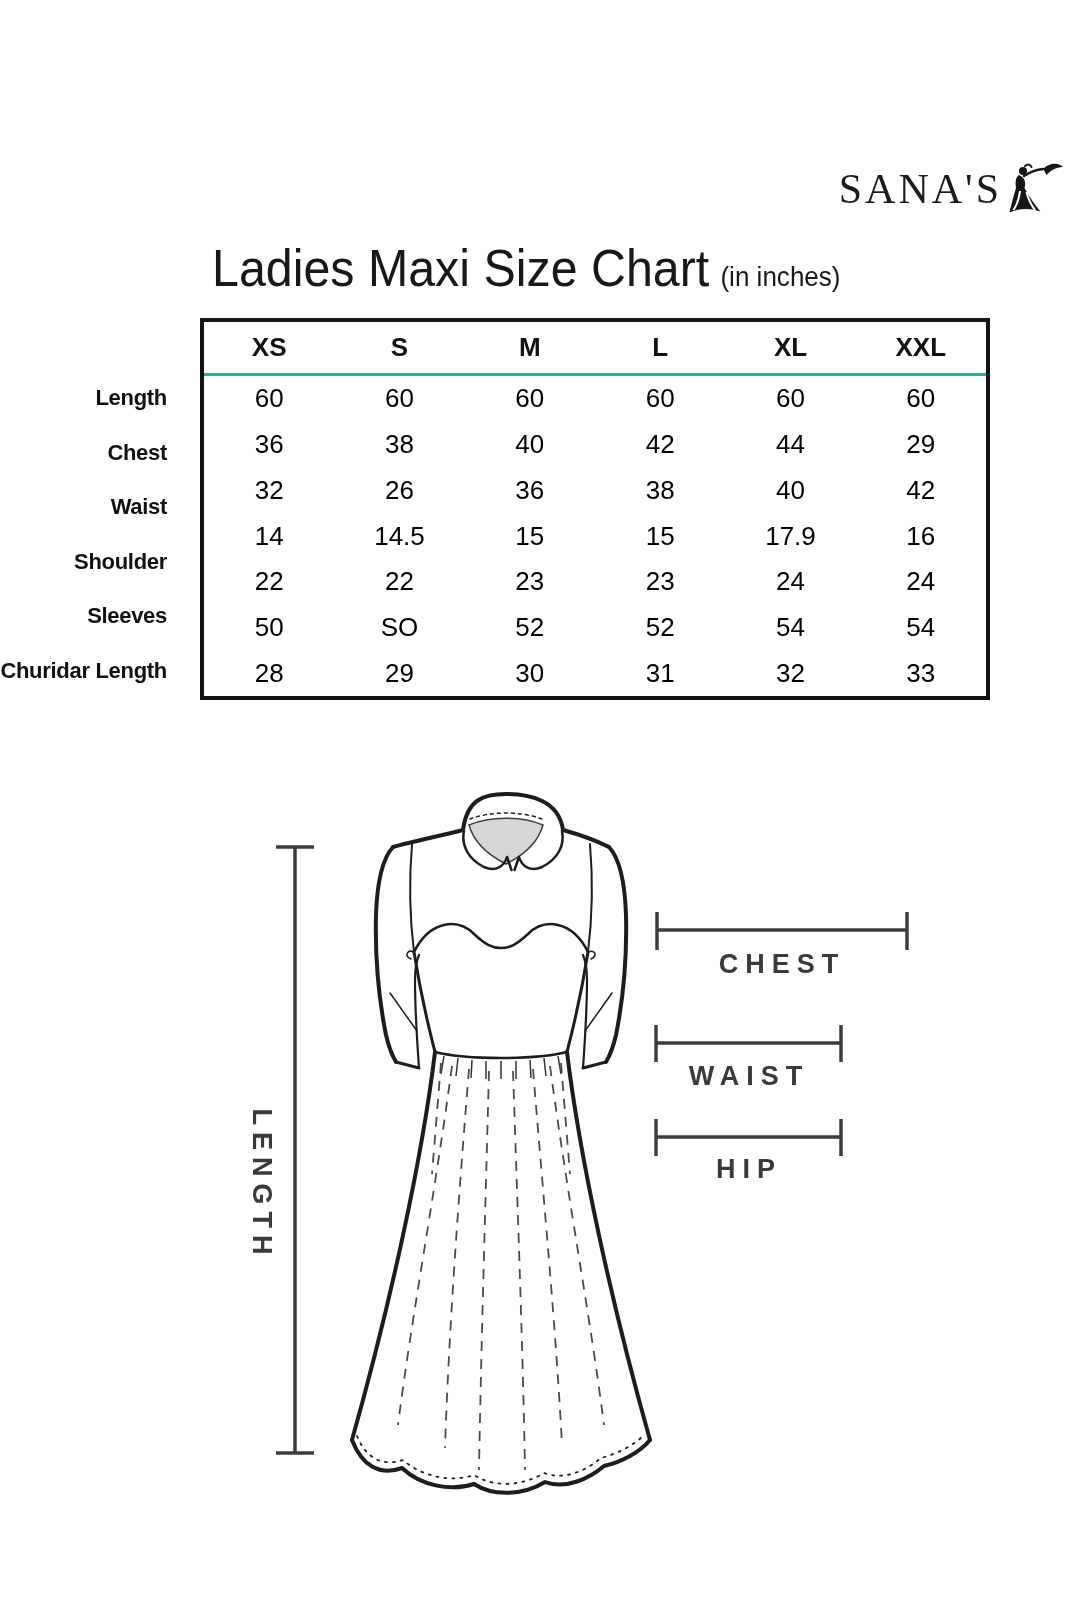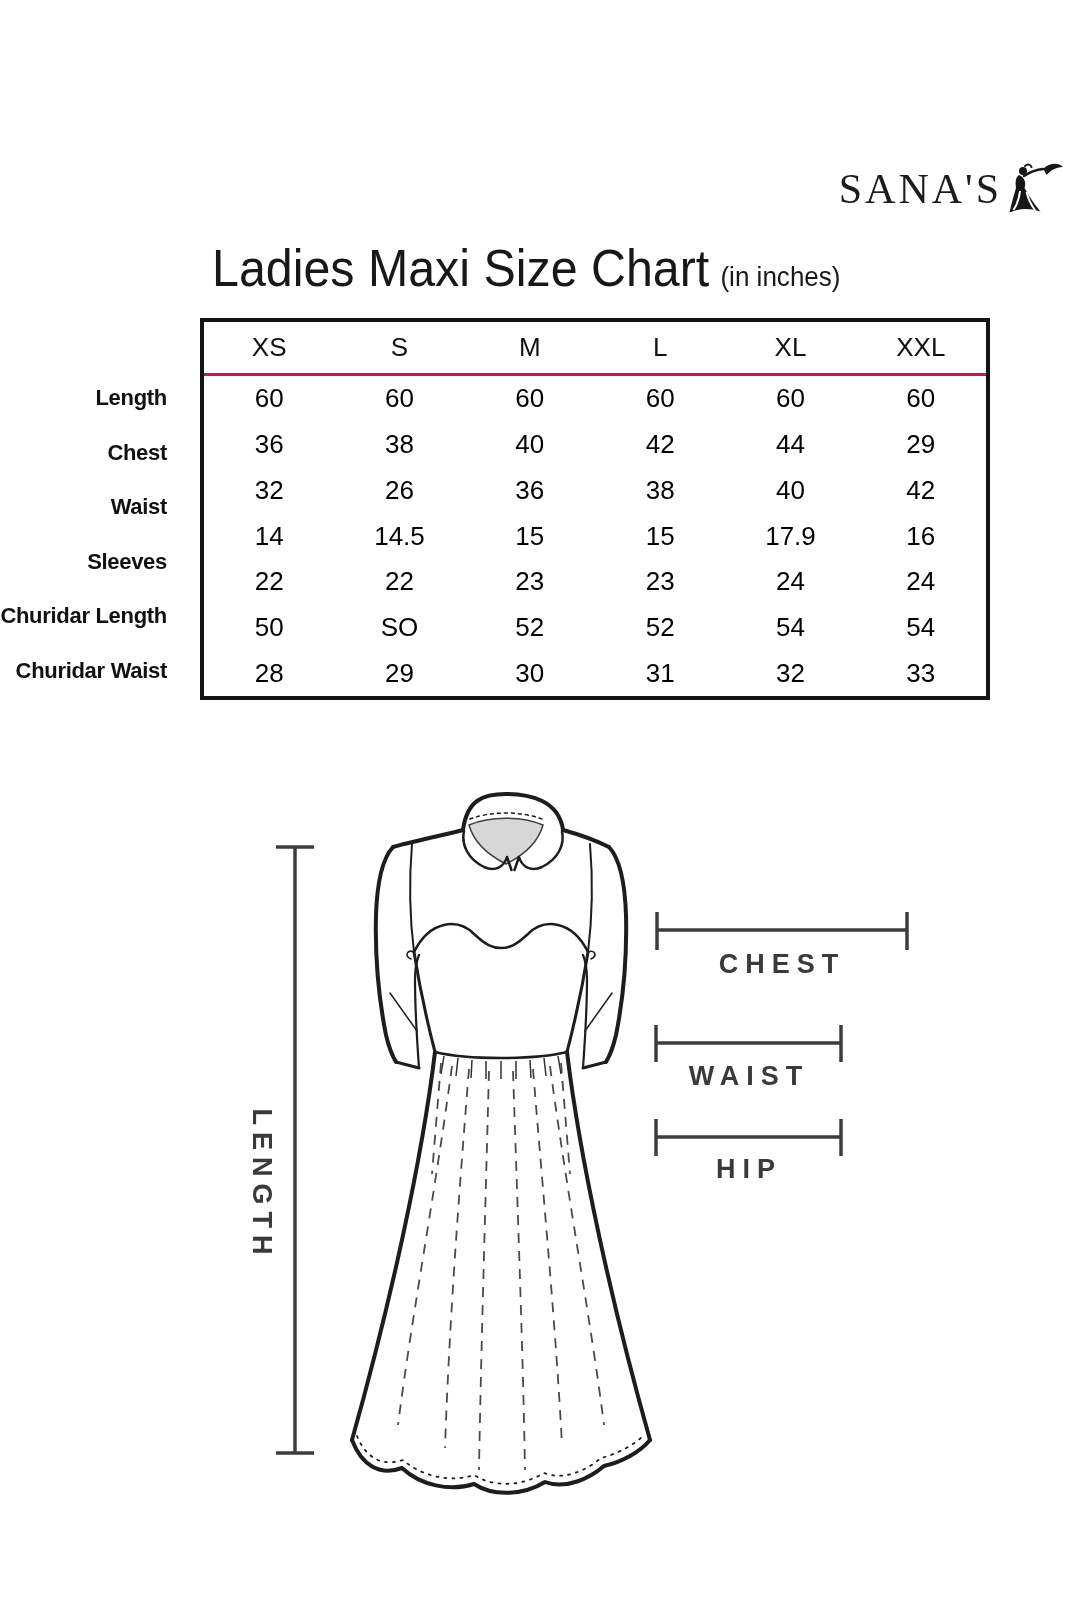--- a/index.html
+++ b/index.html
@@ -24,23 +24,23 @@
   .title-main{font-size:52px;color:#181818}
   .title-note{font-size:28px;color:#181818}
   
   .table-box{
     position:absolute;left:200px;top:318px;width:790px;height:382px;
     border:4px solid #141414;box-sizing:border-box;
     display:flex;flex-direction:column;background:#fff;
   }
   .table-head{
     display:grid;grid-template-columns:repeat(6,1fr);
-    height:51px;flex:none;border-bottom:3px solid #be185d;
+    height:51px;flex:none;border-bottom:3px solid #14b8a6;
     align-items:center;text-align:center;
-    font-weight:normal;font-size:26px;color:#111;
+    font-weight:bold;font-size:26px;color:#111;
   }
   .table-body{flex:1;display:flex;flex-direction:column}
   .trow{
     flex:1;display:grid;grid-template-columns:repeat(6,1fr);
     align-items:center;text-align:center;font-size:26px;color:#000000;
   }
   .row-labels{
     position:absolute;left:0;top:371px;width:167px;height:327px;
     display:flex;flex-direction:column;
   }
@@ -77,23 +77,23 @@
 
 <div class="title">
   <span class="title-main">Ladies Maxi Size Chart</span>
   <span class="title-note">(in inches)</span>
 </div>
 
 <div class="row-labels">
   <div class="rlabel">Length</div>
   <div class="rlabel">Chest</div>
   <div class="rlabel">Waist</div>
+  <div class="rlabel">Shoulder</div>
   <div class="rlabel">Sleeves</div>
   <div class="rlabel">Churidar Length</div>
-  <div class="rlabel">Churidar Waist</div>
 </div>
 
 <div class="table-box">
   <div class="table-head">
     <div>XS</div>
     <div>S</div>
     <div>M</div>
     <div>L</div>
     <div>XL</div>
     <div>XXL</div>

